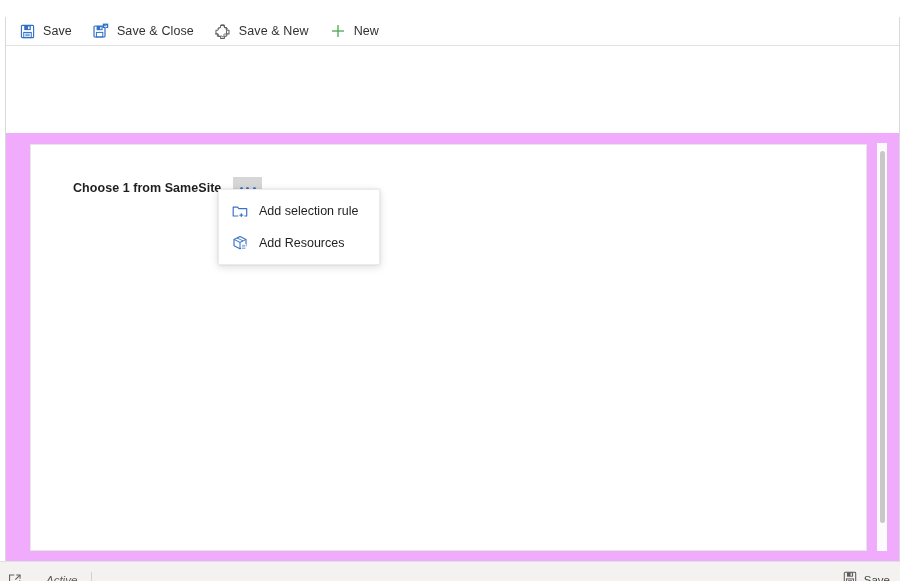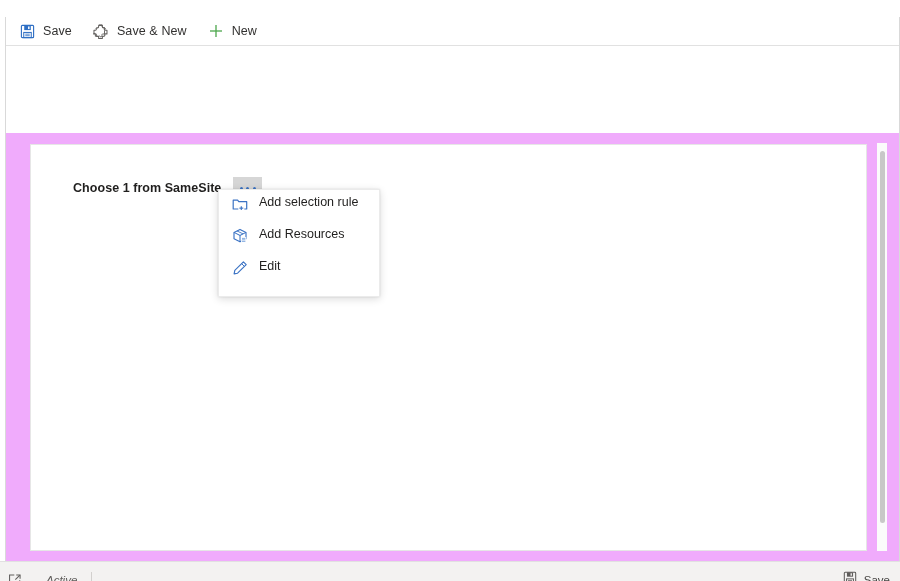--- a/index.html
+++ b/index.html
@@ -194,20 +194,21 @@
     width: 162px;
     background: #ffffff;
     border: 1px solid #ebebeb;
     box-shadow: 0 2px 8px rgba(0,0,0,0.14), 0 0 2px rgba(0,0,0,0.10);
     padding: 5px 0 5px 0;
     box-sizing: border-box;
     z-index: 30;
   }
   .menu-item {
     display: flex;
+    align-items: center;
     height: 32px;
     padding: 0 10px 0 12px;
     cursor: default;
     box-sizing: border-box;
   }
   .menu-ico {
     width: 17px;
     height: 17px;
     margin-right: 11px;
     display: inline-flex;
@@ -303,20 +304,33 @@
           <rect x="4.5" y="1.5" width="7" height="5" fill="#2f6fc4"></rect>
           <rect x="8.6" y="2.6" width="1.6" height="2.8" fill="#ffffff"></rect>
           <rect x="4" y="9" width="8" height="5.5" fill="none" stroke="#2f6fc4" stroke-width="1.1"></rect>
           <line x1="5.6" y1="10.8" x2="10.4" y2="10.8" stroke="#2f6fc4" stroke-width="0.9"></line>
           <line x1="5.6" y1="12.5" x2="10.4" y2="12.5" stroke="#2f6fc4" stroke-width="0.9"></line>
         </svg>
       </span>
       <span class="cmd-lbl">Save</span>
     </div>
 
+    <div class="cmd-btn">
+      <span class="cmd-ico">
+        <svg width="16" height="16" viewBox="0 0 16 16">
+          <rect x="1" y="3" width="11" height="11" rx="1" fill="none" stroke="#2f6fc4" stroke-width="1.2"></rect>
+          <rect x="3.6" y="3" width="6" height="4.2" fill="#2f6fc4"></rect>
+          <rect x="7.2" y="3.9" width="1.3" height="2.4" fill="#ffffff"></rect>
+          <rect x="3.4" y="9.4" width="6.4" height="4.6" fill="none" stroke="#2f6fc4" stroke-width="1"></rect>
+          <rect x="9.8" y="0.6" width="5.4" height="4.4" fill="#2f6fc4"></rect>
+          <path d="M11 3.3 h2.6 M12.6 2.2 l1.3 1.1 l-1.3 1.1" fill="none" stroke="#ffffff" stroke-width="0.9"></path>
+        </svg>
+      </span>
+      <span class="cmd-lbl">Save &amp; Close</span>
+    </div>
 
     <div class="cmd-btn">
       <span class="cmd-ico">
         <svg width="15" height="15" viewBox="0 0 16 16">
           <path d="M6 1.4 h4 v1.9 a1.3 1.3 0 0 0 2.1 1 l1.6 1.6 a1.3 1.3 0 0 0 -1 2.1 v4 h-1.9 a1.3 1.3 0 0 0 -1 2.1 l-1.6 1.6 a1.3 1.3 0 0 0 -2.1 -1 h-4 v-1.9 a1.3 1.3 0 0 0 -2.1 -1 l-1.6 -1.6" fill="none" stroke="#605e5c" stroke-width="1.1" stroke-linejoin="round" transform="translate(0.6,-0.4) scale(0.92)"></path>
           <path d="M7.9 1.2 c0 1 0.1 1.7 0.9 1.7 c0.8 0 1.3-0.6 1.9 0 c0.6 0.6 0 1.1 0 1.9 c0 0.8 0.7 0.9 1.7 0.9 c1 0 1.7-0.1 1.7 0.9 l0 1.8 c0 1-0.7 0.9-1.7 0.9 c-1 0-1.7-0.1-1.7 0.9 c0 0.8 0.6 1.3 0 1.9 c-0.6 0.6-1.1 0-1.9 0 c-0.8 0-0.9 0.7-0.9 1.7 c0 1 0.1 1.7-0.9 1.7 l-1.8 0" fill="none" stroke="none"></path>
           <path d="M5.9 1.3 h4.2 v1.6 c0 0.9 1.1 1.4 1.8 0.7 l1.1 1.1 c-0.7 0.7-0.2 1.8 0.7 1.8 h1.6 v4.2 h-1.6 c-0.9 0-1.4 1.1-0.7 1.8 l-1.1 1.1 c-0.7-0.7-1.8-0.2-1.8 0.7 v1.6 h-4.2 v-1.6 c0-0.9-1.1-1.4-1.8-0.7 l-1.1-1.1 c0.7-0.7 0.2-1.8-0.7-1.8 h-1.6 v-4.2 h1.6 c0.9 0 1.4-1.1 0.7-1.8 l1.1-1.1 c0.7 0.7 1.8 0.2 1.8-0.7 z" fill="none" stroke="#605e5c" stroke-width="1.15" stroke-linejoin="round" transform="translate(0,0) scale(0.95) translate(0.4,0.4)"></path>
         </svg>
       </span>
       <span class="cmd-lbl">Save &amp; New</span>
@@ -379,29 +393,20 @@
           <path d="M5 2.9 l6 3" fill="none" stroke="#3b73c4" stroke-width="0.9"></path>
           <rect x="9.2" y="9.1" width="5" height="5.4" fill="#ffffff"></rect>
           <rect x="10" y="9.9" width="3.4" height="0.9" fill="#7aa5dd"></rect>
           <rect x="10" y="11.4" width="3.4" height="0.9" fill="#7aa5dd"></rect>
           <rect x="10" y="12.9" width="3.4" height="0.9" fill="#7aa5dd"></rect>
         </svg>
       </span>
       <span class="menu-lbl">Add Resources</span>
     </div>
 
-    <div class="menu-item">
-      <span class="menu-ico">
-        <svg width="16" height="16" viewBox="0 0 16 16">
-          <path d="M11.4 1.8 l2.8 2.8 l-8.6 8.6 l-3.5 0.7 l0.7 -3.5 z" fill="none" stroke="#3b73c4" stroke-width="1.15" stroke-linejoin="round"></path>
-          <line x1="9.6" y1="3.6" x2="12.4" y2="6.4" stroke="#3b73c4" stroke-width="1"></line>
-        </svg>
-      </span>
-      <span class="menu-lbl">Edit</span>
-    </div>
 
   </div>
 
   <div class="statusbar">
     <div class="status-left">
       <span class="status-ico">
         <svg width="14" height="14" viewBox="0 0 16 16">
           <path d="M7.2 2.2 h-5.4 v11.6 h11.6 v-5.4" fill="none" stroke="#605e5c" stroke-width="1.2"></path>
           <path d="M9.4 2.2 h4.4 v4.4" fill="none" stroke="#605e5c" stroke-width="1.2"></path>
           <line x1="13.6" y1="2.4" x2="8.4" y2="7.6" stroke="#605e5c" stroke-width="1.2"></line>

